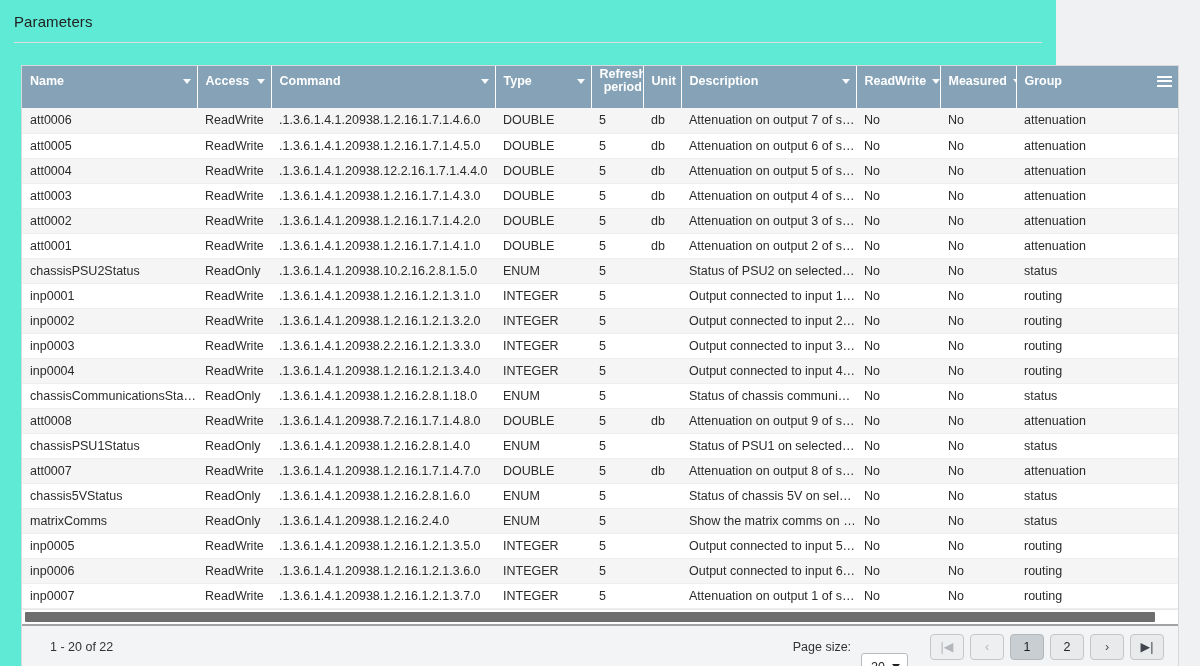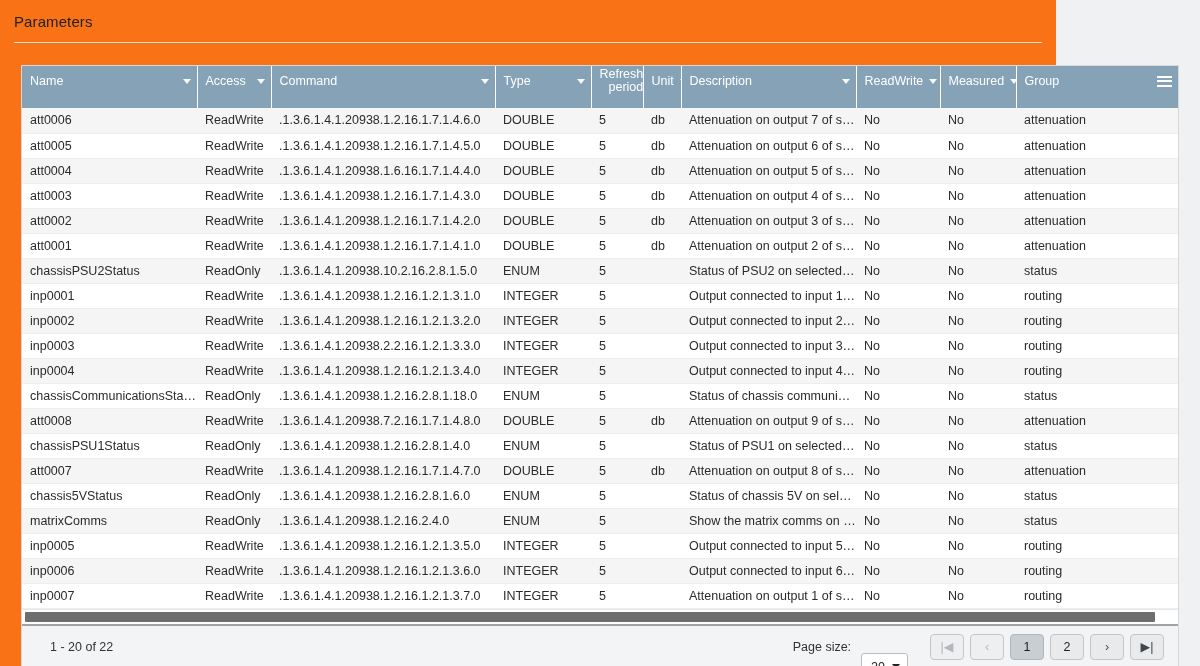--- a/index.html
+++ b/index.html
@@ -6,21 +6,21 @@
     margin: 0; padding: 0;
     width: 1200px; height: 666px;
     background: #f0f1f3;
     font-family: "Liberation Sans", sans-serif;
     -webkit-font-smoothing: antialiased;
     overflow: hidden;
   }
   .page {
     position: relative;
     width: 1056px; height: 666px;
-    background: #f97316;
+    background: #5eead4;
     box-sizing: border-box;
   }
   
   .title-bar {
     height: 42px;
     display: flex; align-items: center;
     padding-left: 14px;
     box-sizing: border-box;
   }
   .title-text {
@@ -48,22 +48,22 @@
   table.grid {
     border-collapse: collapse;
     width: 1156px;
     table-layout: fixed;
   }
   
   thead th {
     background: #85a2b7;
     color: #ffffff;
     font-size: 12.5px;
-    font-weight: normal;
-    text-align: right;
+    font-weight: bold;
+    text-align: center;
     height: 42px;
     padding: 0 0 12px 8px;
     border-right: 1px solid #ffffff;
     box-sizing: border-box;
     vertical-align: middle;
     position: relative;
     user-select: none;
   }
   thead th:last-child { border-right: none; }
   .th-inner {
@@ -297,21 +297,21 @@
               <td>5</td>
               <td>db</td>
               <td>Attenuation on output 6 of sele...</td>
               <td>No</td>
               <td>No</td>
               <td>attenuation</td>
             </tr>
             <tr>
               <td>att0004</td>
               <td>ReadWrite</td>
-              <td>.1.3.6.1.4.1.20938.1.6.16.1.7.1.4.4.0</td>
+              <td>.1.3.6.1.4.1.20938.12.2.16.1.7.1.4.4.0</td>
               <td>DOUBLE</td>
               <td>5</td>
               <td>db</td>
               <td>Attenuation on output 5 of sele...</td>
               <td>No</td>
               <td>No</td>
               <td>attenuation</td>
             </tr>
             <tr>
               <td>att0003</td>

